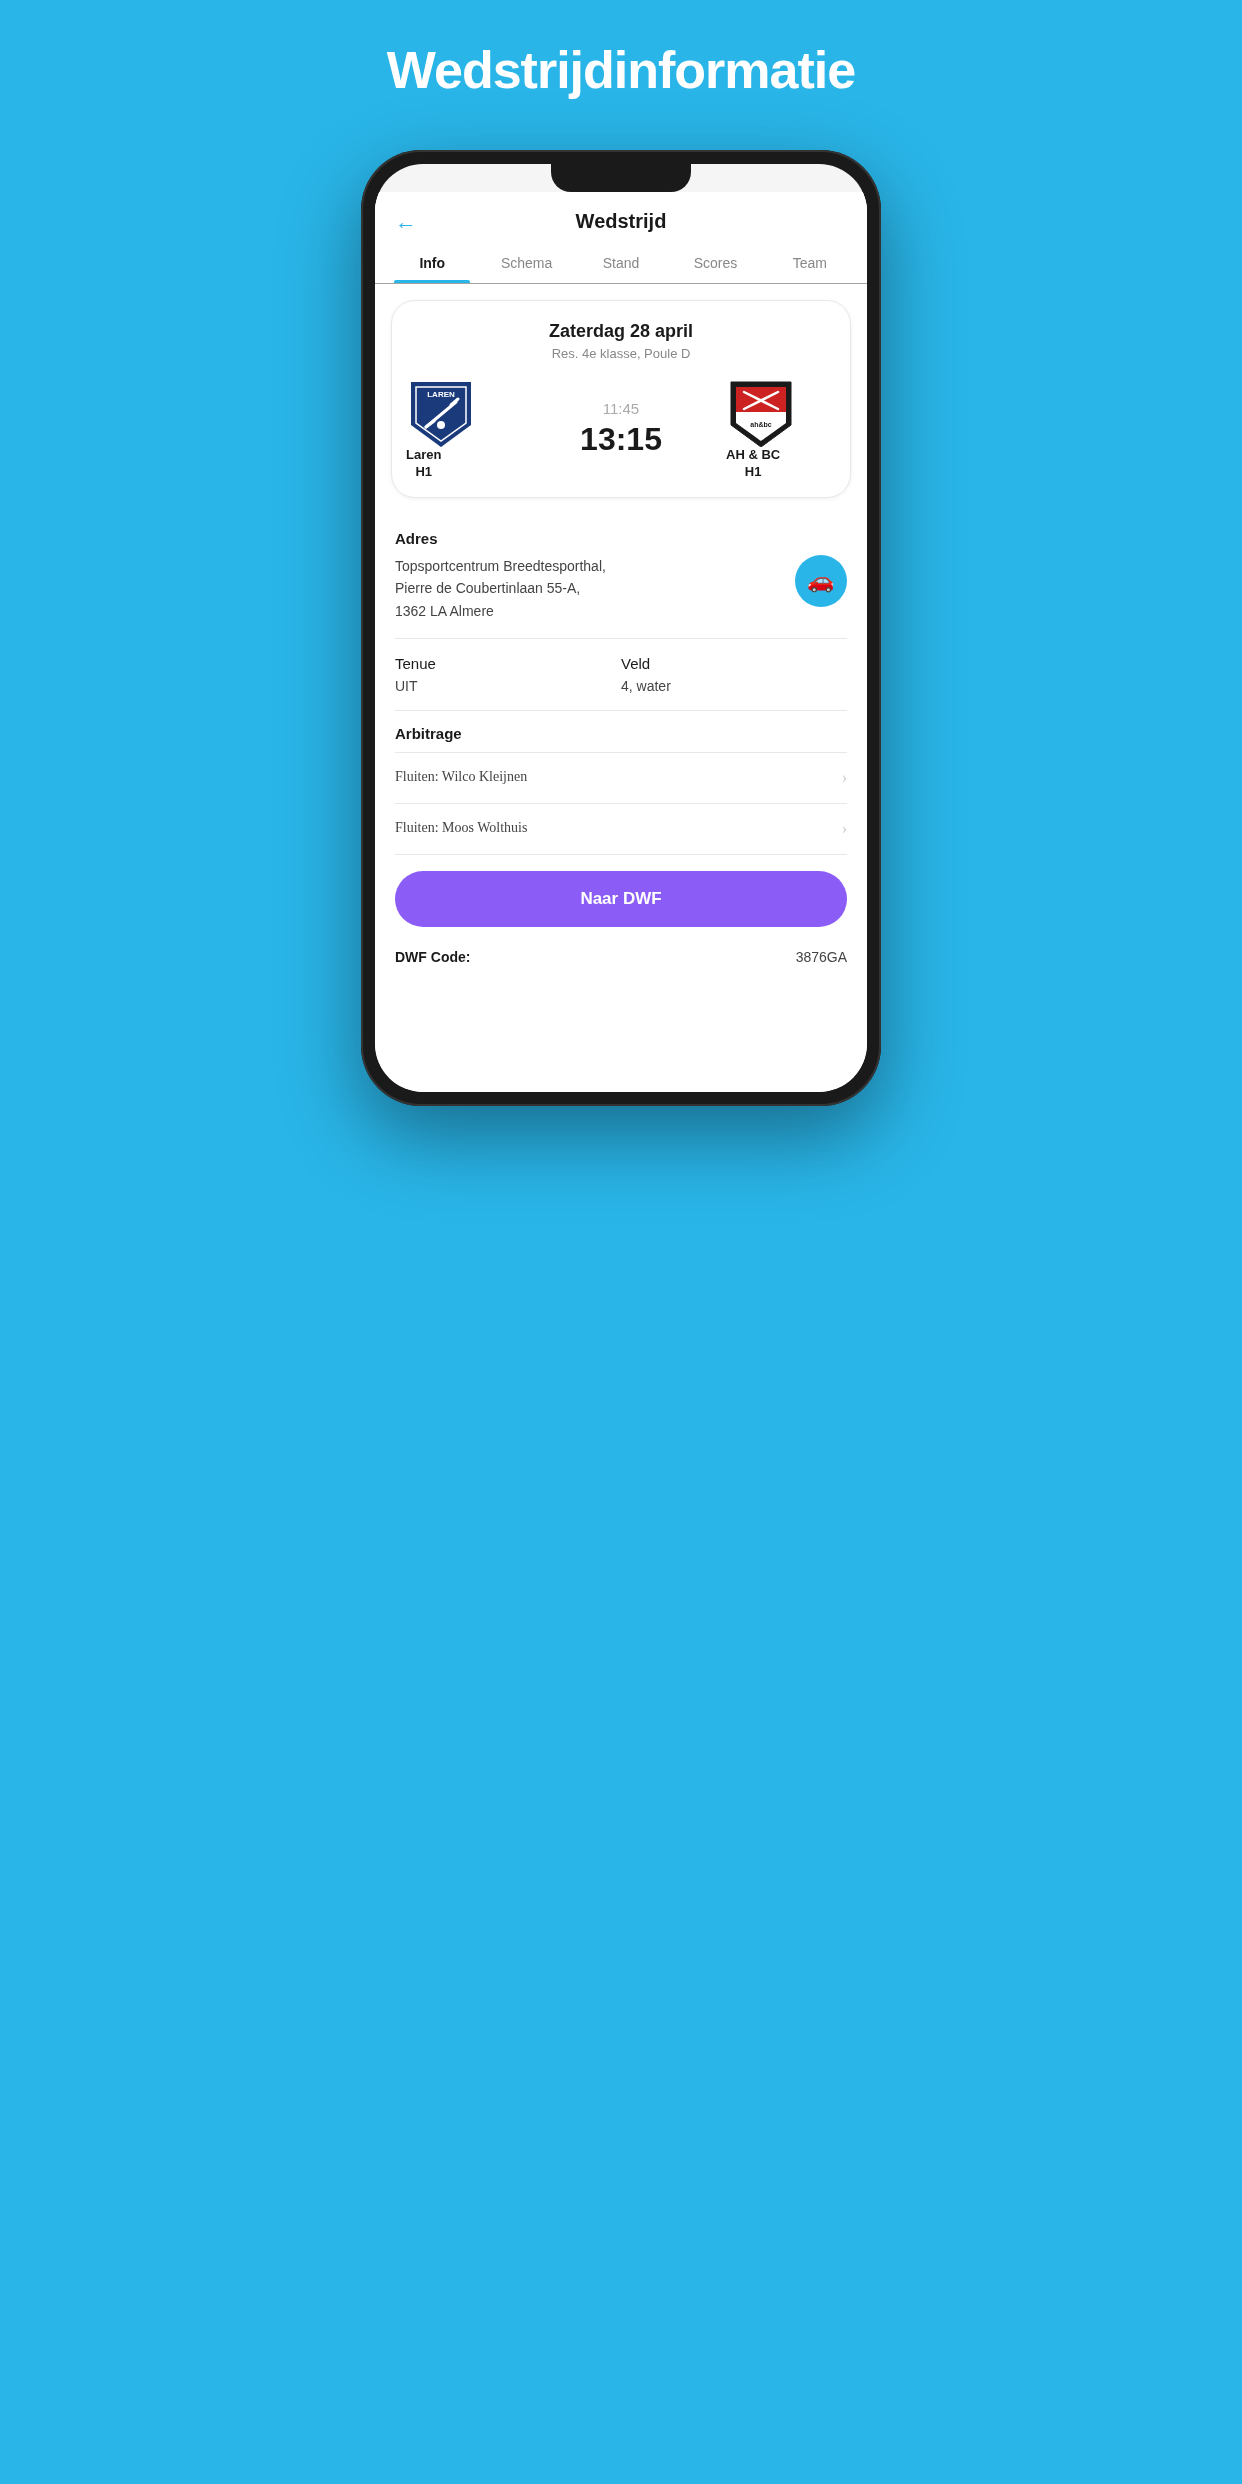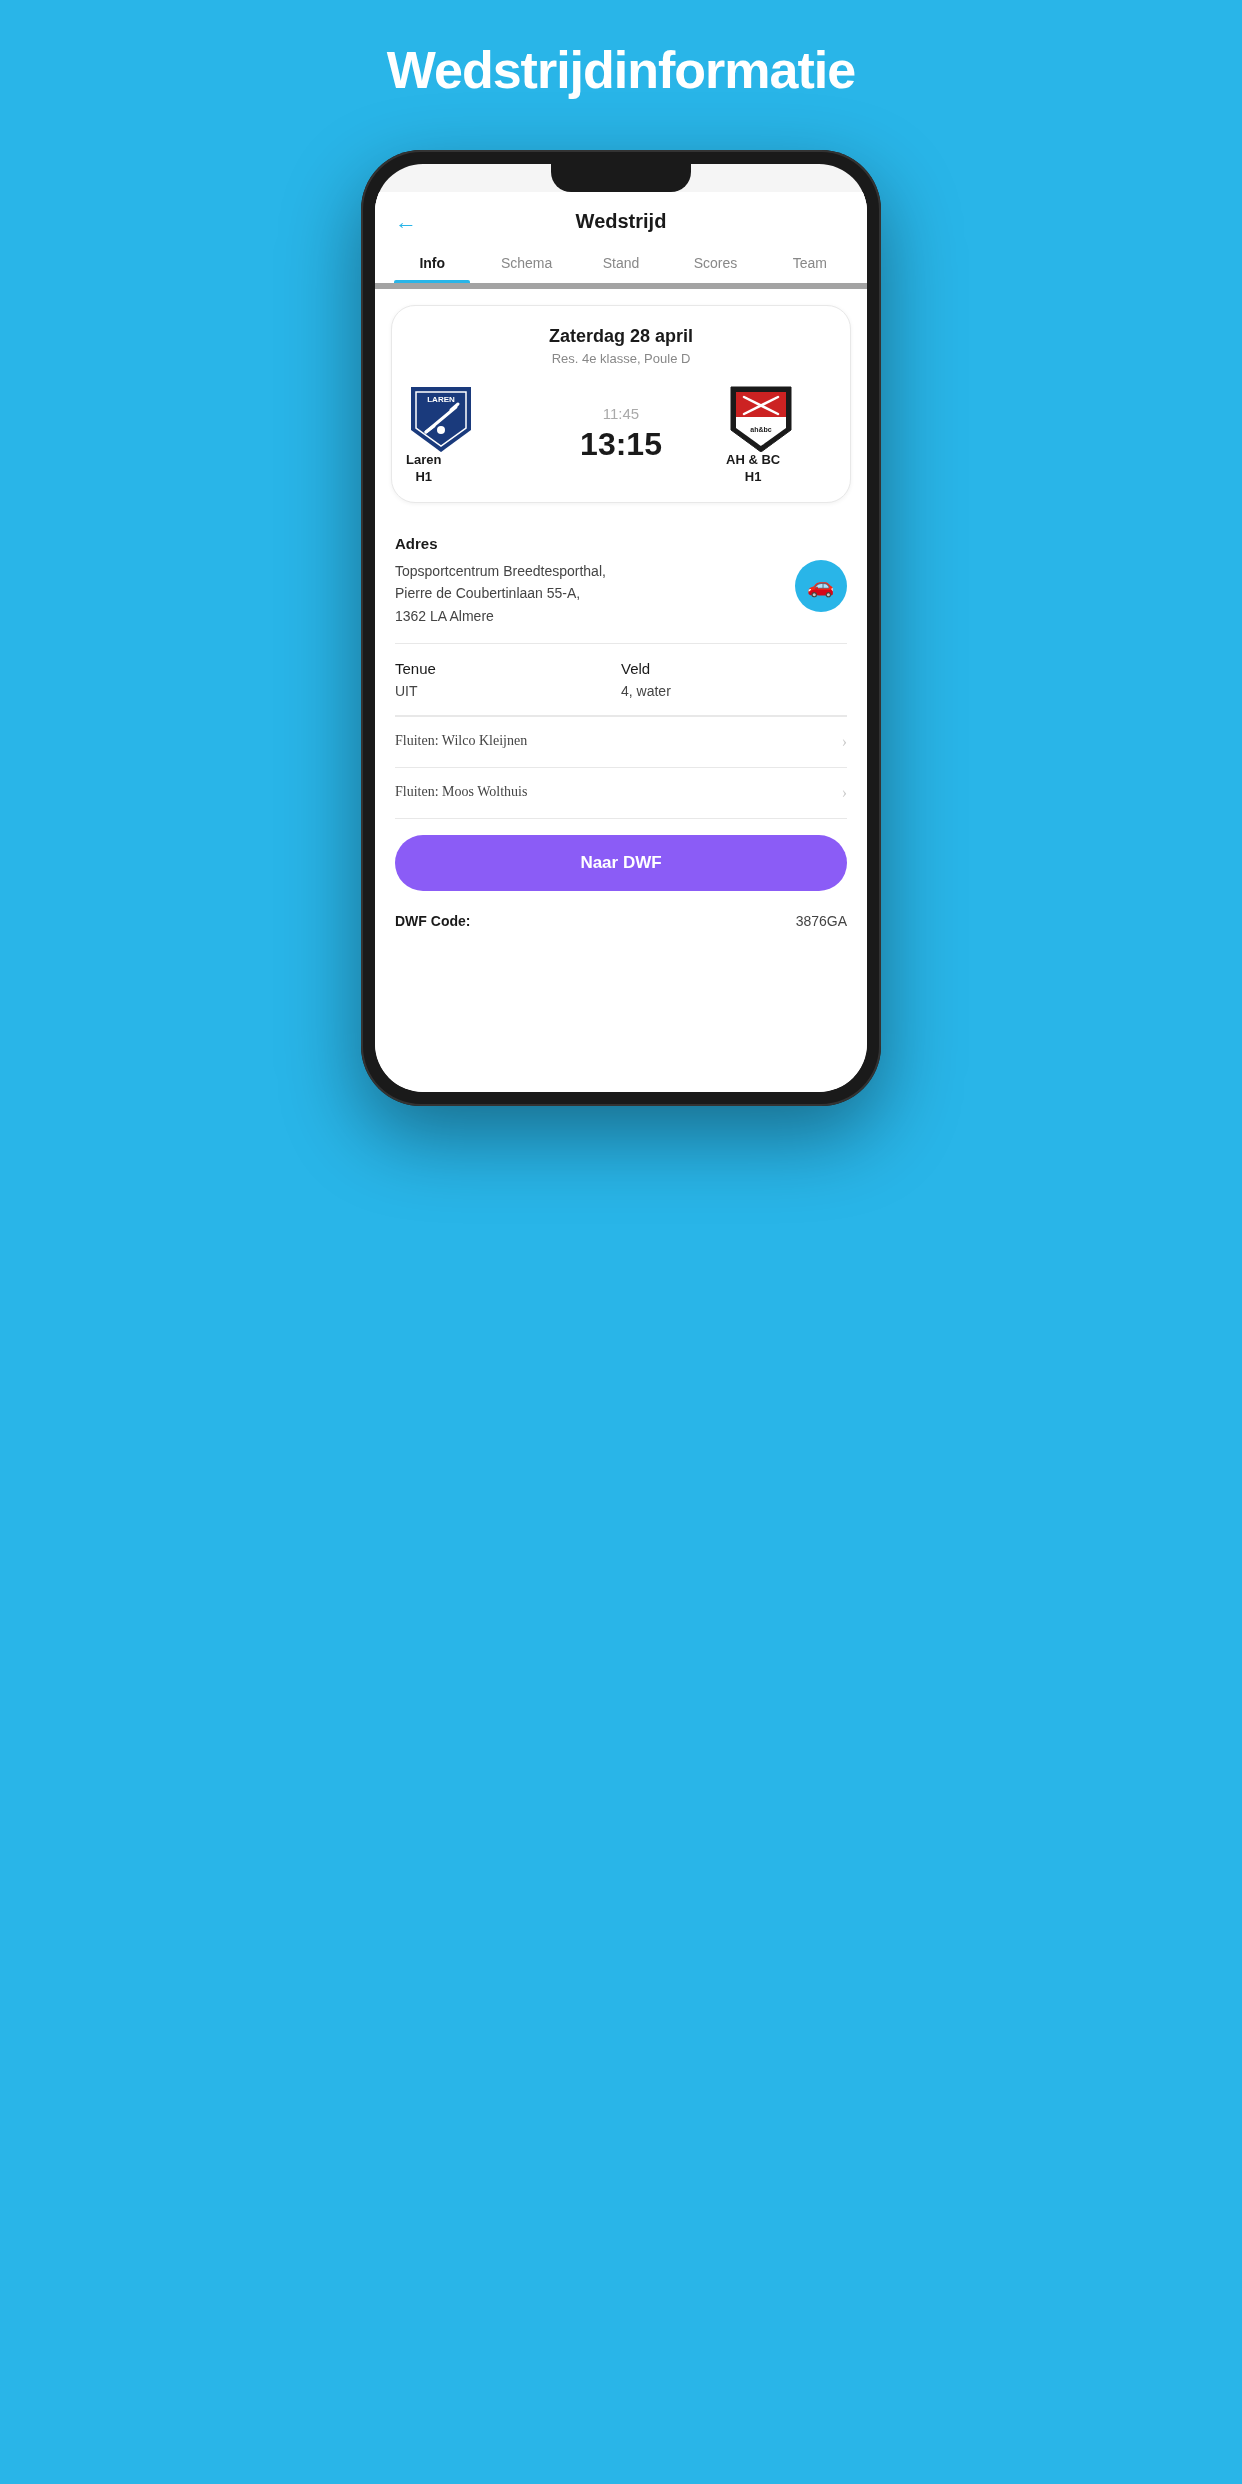--- a/index.html
+++ b/index.html
@@ -80,21 +80,21 @@
 
     .header-title {
       font-size: 20px;
       font-weight: 700;
       color: #1a1a1a;
     }
 
     
     .tabs {
       display: flex;
-      border-bottom: 6px solid #a3a3a3;
+      border-bottom: 1px solid #a3a3a3;
       background: white;
       padding: 0 10px;
     }
 
     .tab-item {
       flex: 1;
       text-align: center;
       padding: 12px 4px;
       font-size: 14px;
       font-weight: 500;
@@ -431,20 +431,23 @@
           <div class="col-value">UIT</div>
         </div>
         <div class="col-item">
           <div class="col-label">Veld</div>
           <div class="col-value">4, water</div>
         </div>
       </div>
 
       <div class="divider"></div>
 
+      <div class="section-header">
+        <div class="section-header-text">Arbitrage</div>
+      </div>
 
       <div class="divider"></div>
 
       <div class="list-item">
         <span class="list-item-text">Fluiten: Wilco Kleijnen</span>
         <span class="chevron">›</span>
       </div>
 
       <div class="divider"></div>
 

